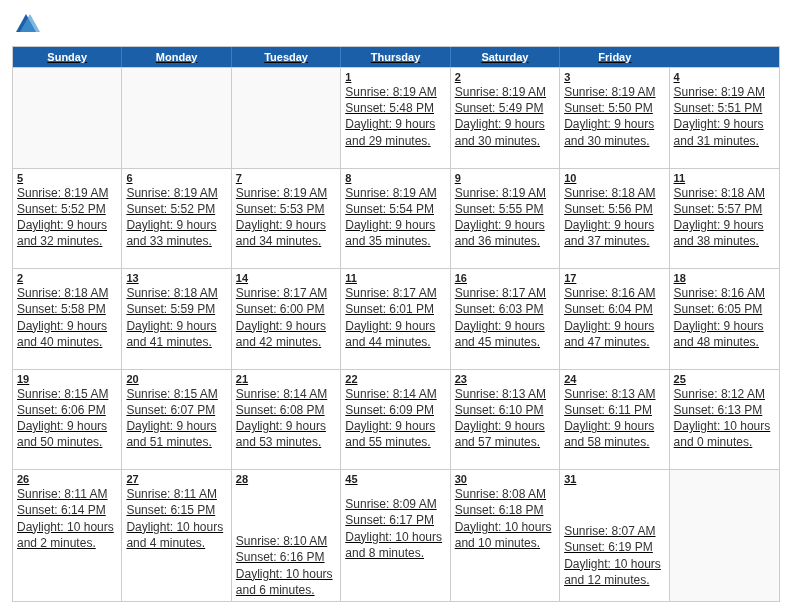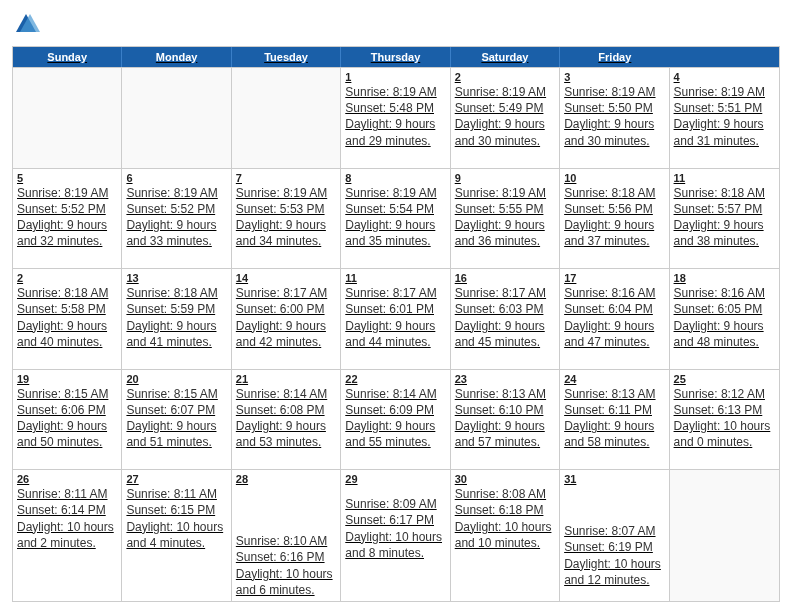--- a/index.html
+++ b/index.html
@@ -346,21 +346,21 @@
 and 4 minutes.</div>
           </div>
           <div class="cal-cell">
             <div class="day-num">28</div>
             <div class="cell-text" style="white-space: pre-line; margin-top: 48px;">Sunrise: 8:10 AM
 Sunset: 6:16 PM
 Daylight: 10 hours
 and 6 minutes.</div>
           </div>
           <div class="cal-cell">
-            <div class="day-num">29</div>
+            <div class="day-num">45</div>
             <div class="cell-text" style="white-space: pre-line; margin-top: 11px;">Sunrise: 8:09 AM
 Sunset: 6:17 PM
 Daylight: 10 hours
 and 8 minutes.</div>
           </div>
           <div class="cal-cell">
             <div class="day-num">30</div>
             <div class="cell-text" style="white-space: pre-line;">Sunrise: 8:08 AM
 Sunset: 6:18 PM
 Daylight: 10 hours

